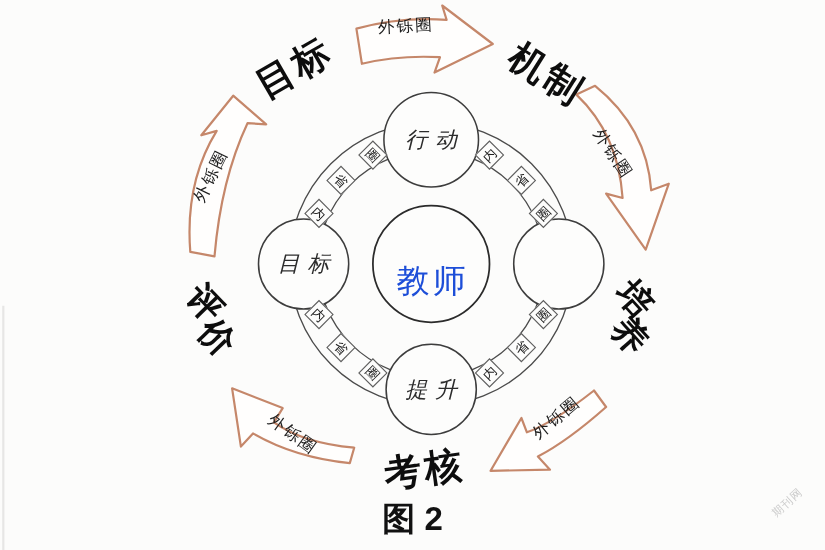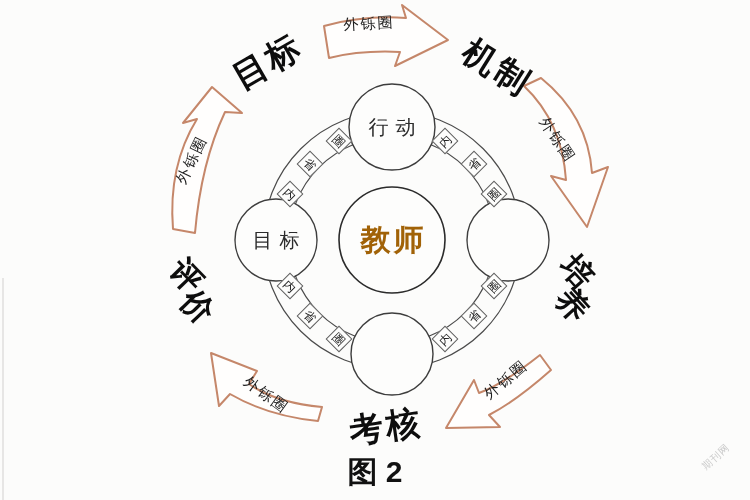--- a/index.html
+++ b/index.html
@@ -5,22 +5,22 @@
   html,body{margin:0;padding:0;background:#ffffff;}
   #stage{
     position:relative;width:750px;height:500px;overflow:hidden;
     background:#fcfcfb;
     font-family:"Liberation Sans", sans-serif;
     color:#1a1a1a;
   }
   #diagram-svg{position:absolute;left:0;top:0;}
   .abs{position:absolute;transform:translate(-50%,-50%);white-space:nowrap;}
   
-  .center-label{font-size:30px;font-weight:700;letter-spacing:3px;padding-left:3px;color:#a16207;}
-  .node-label{font-size:20px;font-weight:400;letter-spacing:7px;padding-left:7px;color:#2c2c2c;}
+  .center-label{font-size:30px;font-weight:400;letter-spacing:3px;padding-left:3px;color:#1d4ed8;margin-top:16px;}
+  .node-label{font-size:20px;font-weight:400;letter-spacing:7px;padding-left:7px;color:#2c2c2c;font-style:italic;}
   
   .ring-char{
     width:17px;height:17px;border:1px solid #5f5f5f;background:#fdfdfc;
     display:flex;align-items:center;justify-content:center;
     font-size:12px;line-height:1;color:#222;
   }
   .rot45{transform:translate(-50%,-50%) rotate(45deg);}
   .rotm45{transform:translate(-50%,-50%) rotate(-45deg);}
   
   .stage-label{font-size:34px;font-weight:700;color:#0d0d0d;letter-spacing:3px;}
@@ -57,20 +57,21 @@
       <path d="M 324 26 Q 364 15 406 18 L 402 5 L 448 40 L 395 66 L 400 52 Q 362 50 329 58 Z"></path>
       <path d="M 524 86 Q 562 122 566 180 L 551 176 L 587 227 L 608 167 L 592 173 Q 588 116 541 78 Z"></path>
       <path d="M 540 355 Q 502 385 479 393 L 474 380 L 446 428 L 500 427 L 489 415 Q 516 401 551 370 Z"></path>
       <path d="M 322 407 Q 276 403 249 384 L 257 371 L 211 353 L 219 406 L 230 394 Q 268 416 318 421 Z"></path>
       <path d="M 173 229 Q 168 166 197 119 L 183 123 L 212 87 L 242 113 L 225 112 Q 201 163 195 233 Z"></path>
     </g>
   </svg>
 
   <div class="abs center-label" style="left:392px;top:240px;">教师</div>
   <div class="abs node-label" style="left:392px;top:127px;">行动</div>
+  <div class="abs node-label" style="left:392px;top:354px;">提升</div>
   <div class="abs node-label" style="left:276px;top:240px;">目标</div>
 
   <div class="abs ring-char rot45" style="left:290px;top:194px;">内</div>
   <div class="abs ring-char rot45" style="left:310px;top:164px;">省</div>
   <div class="abs ring-char rot45" style="left:339px;top:141px;">圈</div>
 
   <div class="abs ring-char rotm45" style="left:445px;top:141px;">内</div>
   <div class="abs ring-char rotm45" style="left:474px;top:164px;">省</div>
   <div class="abs ring-char rotm45" style="left:494px;top:194px;">圈</div>
 

